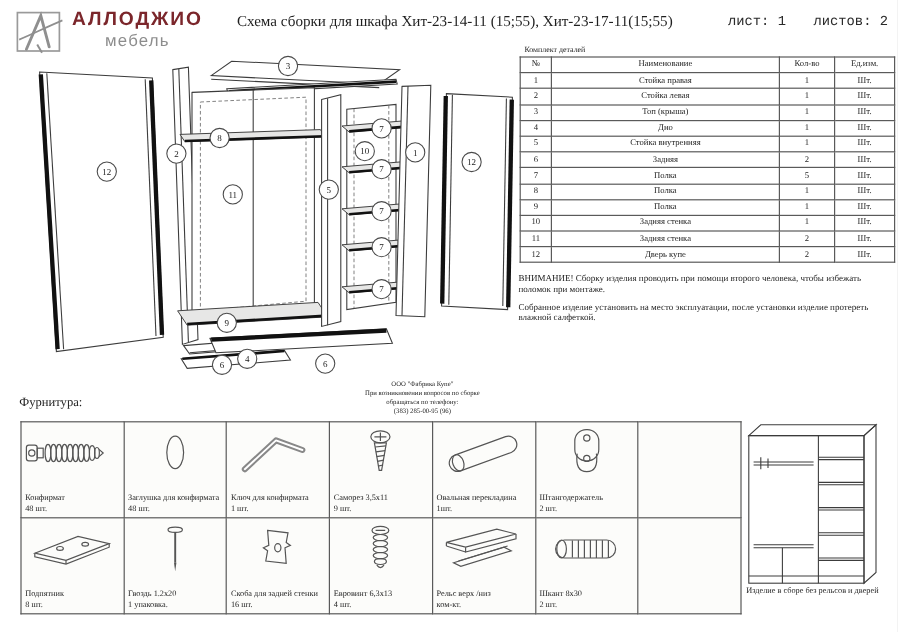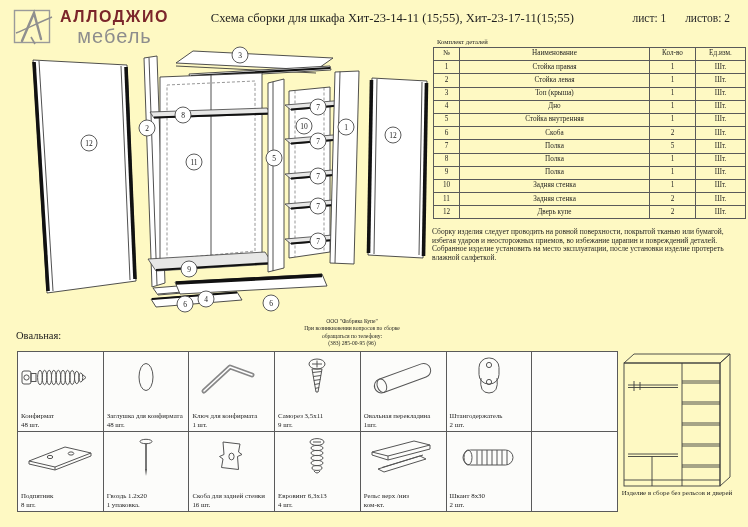--- a/index.html
+++ b/index.html
@@ -1,24 +1,24 @@
 <!DOCTYPE html>
 <html><head>
 <meta charset="utf-8">
 <style>
   html,body{margin:0;padding:0;background:#e8e8e8;}
-  .page{position:relative;width:748px;height:527px;background:#fef9c3;font-family:"Liberation Serif",serif;color:#1f1f1f;overflow:hidden;}
+  .page{position:relative;width:748px;height:527px;background:#ffffff;font-family:"Liberation Serif",serif;color:#1f1f1f;overflow:hidden;}
 
   
   .logo{position:absolute;left:13px;top:8px;display:flex;gap:7px;align-items:flex-start;}
   .logo-text{display:flex;flex-direction:column;align-items:center;}
   .brand{font-family:"Liberation Sans",sans-serif;font-weight:bold;font-size:16px;letter-spacing:1.6px;color:#7b262b;}
-  .brand-sub{font-family:"Liberation Sans",sans-serif;font-size:20px;color:#8d8d8d;letter-spacing:1px;margin-top:-1px;}
-  .title{position:absolute;left:184px;top:10px;width:390px;font-size:12.6px;line-height:1.32;text-align:right;}
-  .sheetinfo{position:absolute;right:18px;top:12px;font-family:Liberation Serif, serif;font-size:11.5px;color:#2a2a2a;white-space:nowrap;}
+  .brand-sub{font-family:"Liberation Sans",sans-serif;font-size:14px;color:#8d8d8d;letter-spacing:1px;margin-top:-1px;}
+  .title{position:absolute;left:184px;top:10px;width:390px;font-size:12.6px;line-height:1.32;text-align:center;}
+  .sheetinfo{position:absolute;right:8px;top:12px;font-family:Liberation Mono, monospace;font-size:11.5px;color:#2a2a2a;white-space:nowrap;}
   .sheetinfo span{margin-left:16px;}
 
   
   .parts-caption{position:absolute;left:437px;top:38px;font-size:6.6px;}
   table.parts{position:absolute;left:433px;top:47px;width:312px;border-collapse:collapse;font-size:7.2px;table-layout:fixed;}
   table.parts th,table.parts td{border:1px solid #5a5a5a;padding:0 3px;height:12.2px;line-height:1;font-weight:normal;text-align:center;overflow:hidden;}
   table.parts .c{text-align:center;}
   col.cn{width:26px}col.cname{width:190px}col.cqty{width:46px}col.cunit{width:50px}
 
   
@@ -118,21 +118,21 @@
           <td class="c">Шт.</td>
         </tr>
     <tr>
           <td class="c">5</td>
           <td>Стойка внутренняя</td>
           <td class="c">1</td>
           <td class="c">Шт.</td>
         </tr>
     <tr>
           <td class="c">6</td>
-          <td>Скоба</td>
+          <td>Задняя</td>
           <td class="c">2</td>
           <td class="c">Шт.</td>
         </tr>
     <tr>
           <td class="c">7</td>
           <td>Полка</td>
           <td class="c">5</td>
           <td class="c">Шт.</td>
         </tr>
     <tr>
@@ -162,22 +162,22 @@
     <tr>
           <td class="c">12</td>
           <td>Дверь купе</td>
           <td class="c">2</td>
           <td class="c">Шт.</td>
         </tr>
   </tbody>
     </table>
 
   <div class="notes">
+    <div class="para">ВНИМАНИЕ! Сборку изделия проводить при помощи второго человека, чтобы избежать поломок при монтаже.</div>
     <div class="para">
-      <div>Сборку изделия следует проводить на ровной поверхности, покрытой тканью или бумагой, избегая ударов и неосторожных приемов, во избежание царапин и повреждений деталей.</div>
       <div>Собранное изделие установить на место эксплуатации, после установки изделие протереть влажной салфеткой.</div>
     </div>
   </div>
 
   <div class="factory">
     <div>ООО "Фабрика Купе"</div>
     <div>При возникновении вопросов по сборке</div>
     <div>обращаться по телефону:</div>
     <div>(383) 285-00-95 (96)</div>
   </div>
@@ -341,21 +341,21 @@
     <g>
         <circle class="co-c" cx="331" cy="82" r="8"></circle>
         <text class="co" x="331" y="84.6">1</text>
       </g>
     <g>
         <circle class="co-c" cx="378" cy="90" r="8"></circle>
         <text class="co" x="378" y="92.6">12</text>
       </g>
   </svg>
 
-  <div class="hw-heading">Овальная:</div>
+  <div class="hw-heading">Фурнитура:</div>
   <table class="hw">
     <tbody>
         <tr>
       <td>
         <svg class="hw-icon" width="82" height="46" viewBox="0 0 82 46">
           <rect class="hwln" x="3" y="16" width="9" height="13" rx="2"></rect>
               <circle class="hwln" cx="7.5" cy="22.5" r="2.6"></circle>
           <rect class="hwln" x="12" y="18.5" width="5" height="8"></rect>
           <ellipse class="hwln" cx="21" cy="22.5" rx="2.4" ry="7.2"></ellipse>
               <ellipse class="hwln" cx="25.6" cy="22.5" rx="2.4" ry="7.2"></ellipse>

